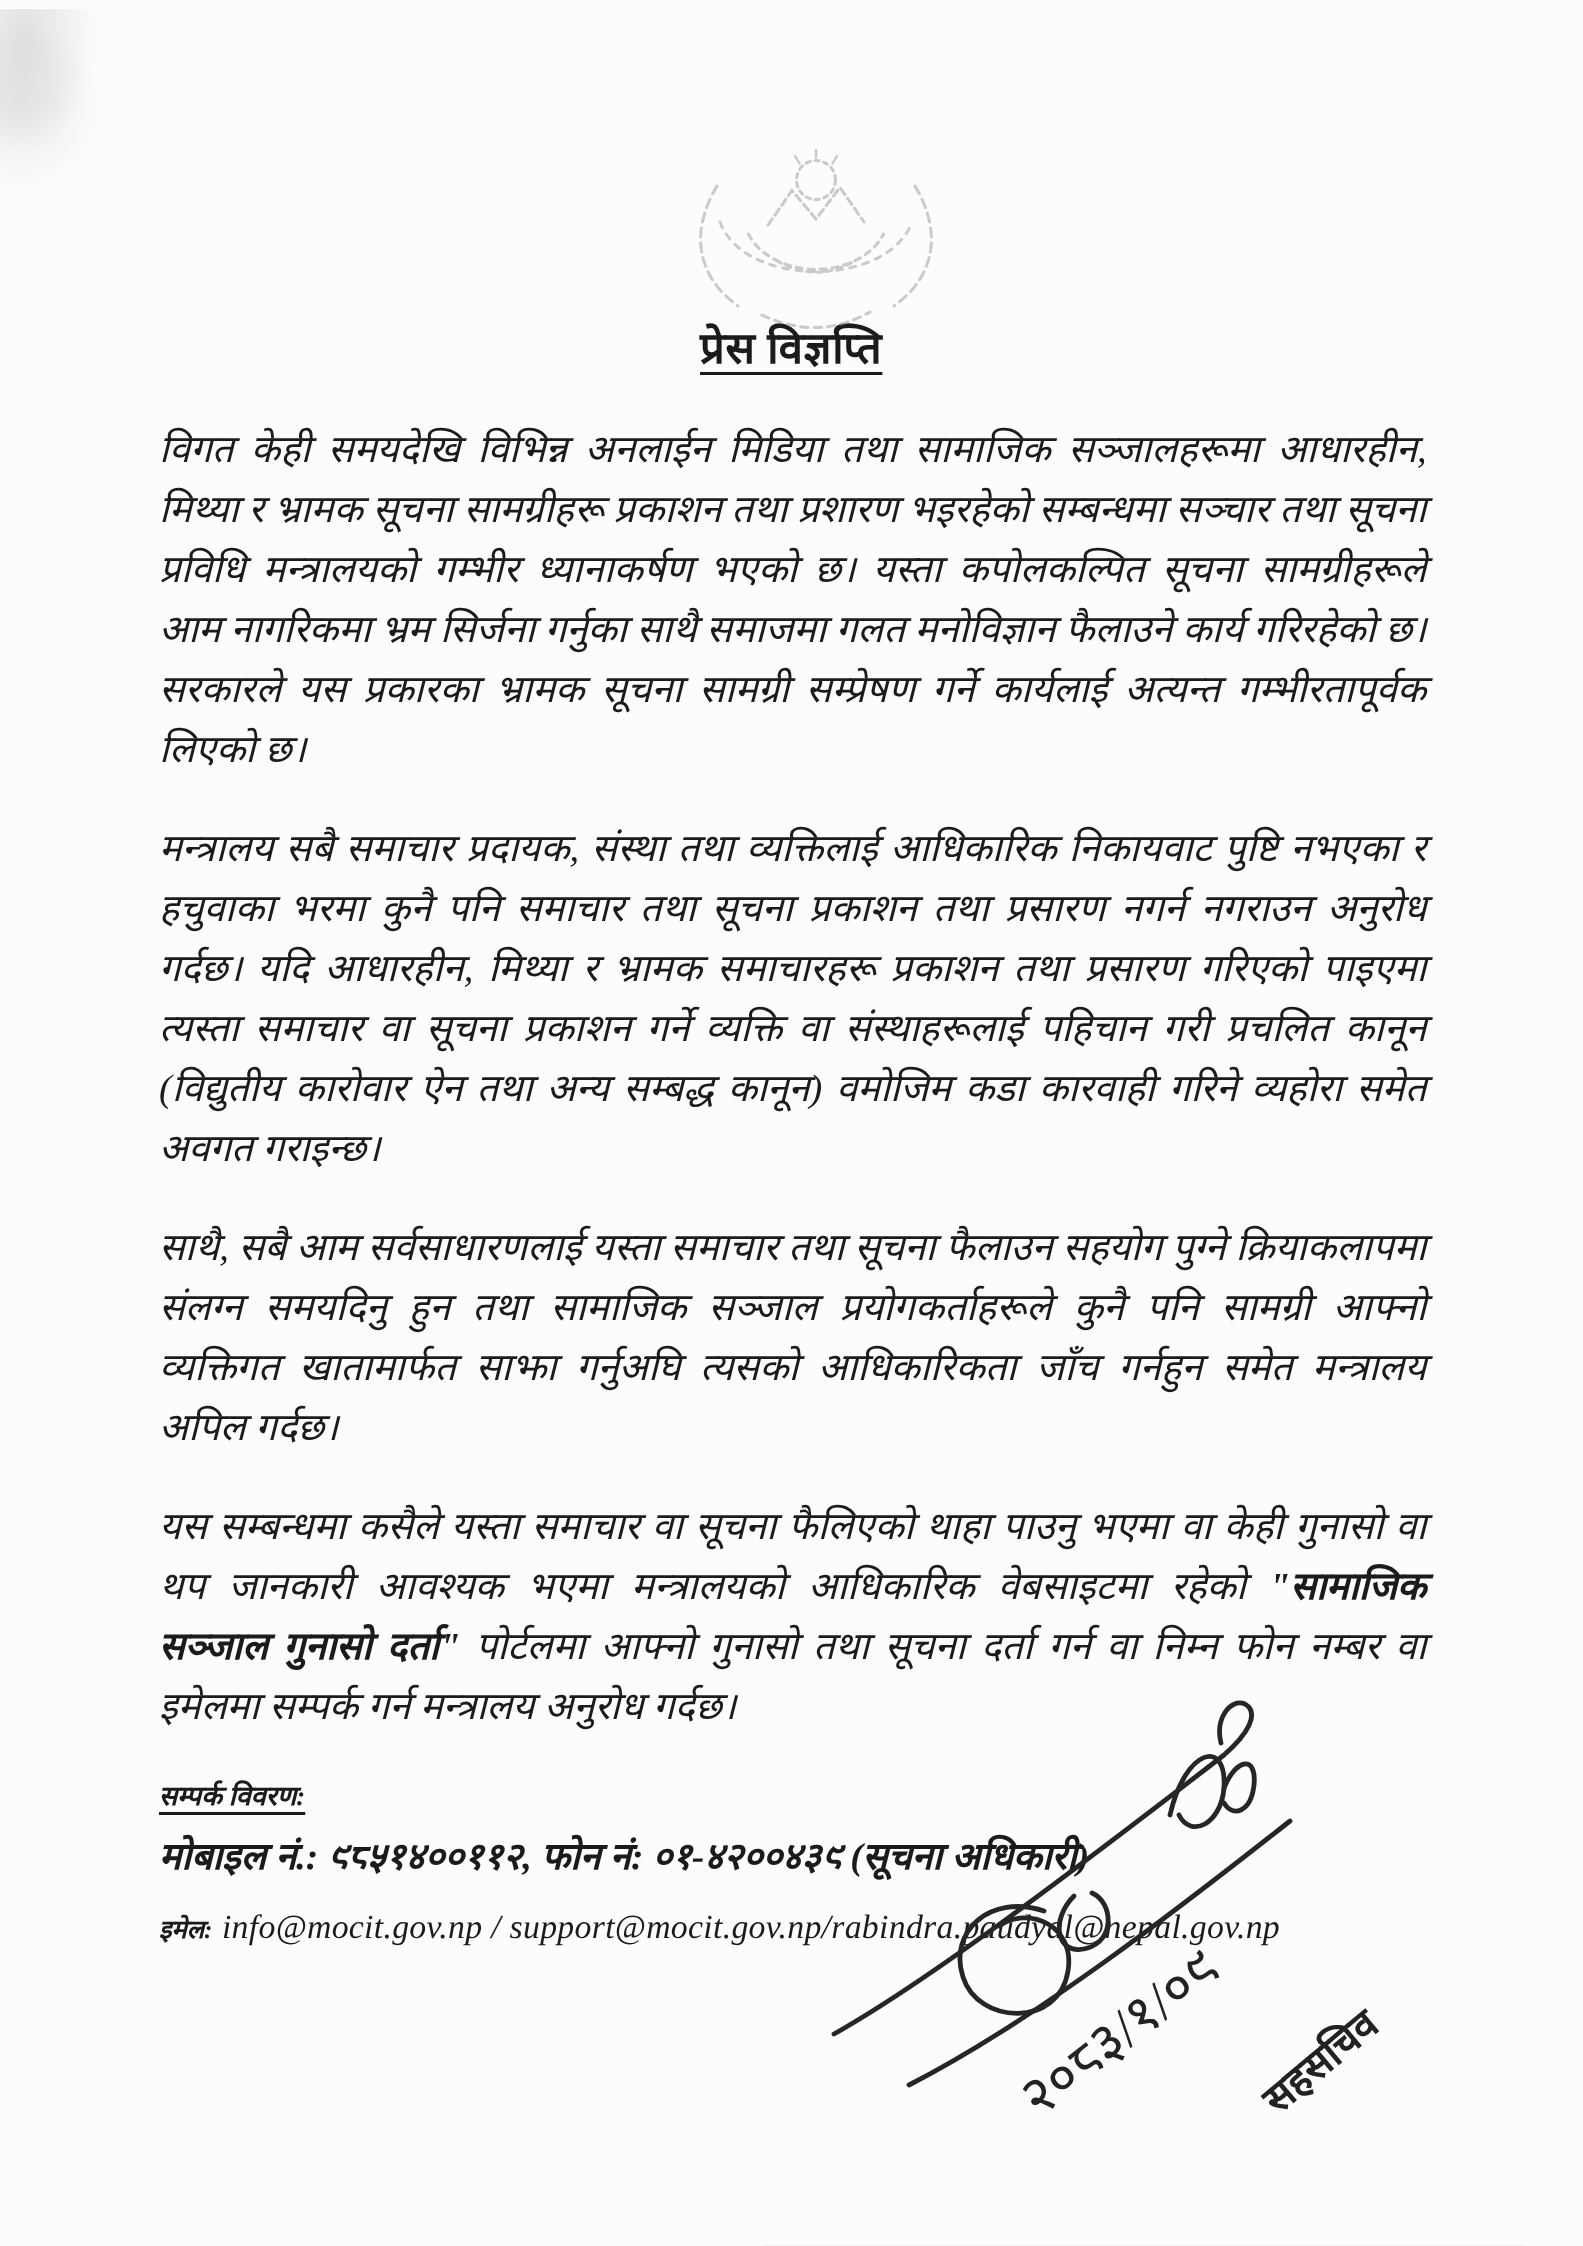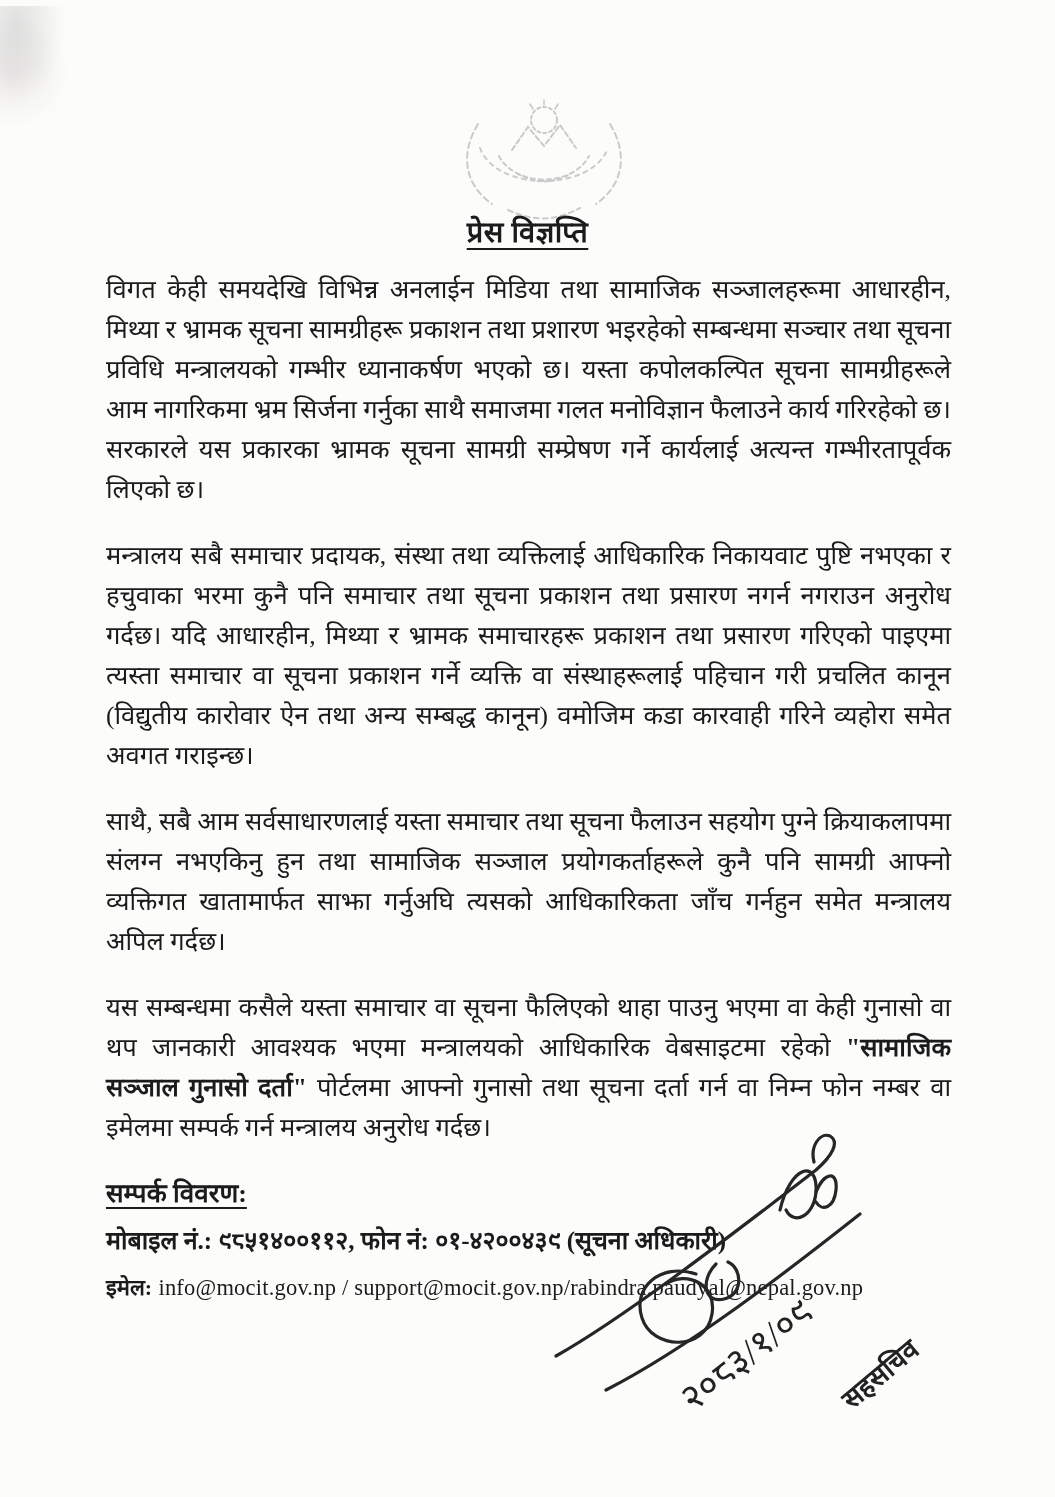--- a/index.html
+++ b/index.html
@@ -26,38 +26,38 @@
   .doc-title{
     margin:0;padding-top:211px;
     text-align:center;
     font-size:29px;font-weight:bold;letter-spacing:.5px;
   }
   .doc-title span{
     text-decoration:underline;
     text-underline-offset:6px;
     text-decoration-thickness:2px;
   }
-  .content{margin:20px 104px 0 106px;}
+  .content{margin:30px 104px 0 106px;font-style:italic;}
   .para{
     margin:0 0 26px 0;
     font-size:25.5px;line-height:40px;
     text-align:justify;
   }
   .bold{font-weight:bold;}
   .contact-heading{
     margin:4px 0 12px 0;
-    font-size:26px;font-weight:bold;
+    font-size:18px;font-weight:bold;
   }
   .contact-heading span{
     text-decoration:underline;
     text-underline-offset:5px;
     text-decoration-thickness:2px;
   }
   .contact-line{margin:0 0 8px 0;font-size:25px;line-height:38px;}
-  .contact-label{font-weight:bold;font-size:22px;}
+  .contact-label{font-weight:bold;font-size:17px;}
   .latin{font-size:22.5px;letter-spacing:.2px;}
   .website-link{text-decoration:underline;text-underline-offset:4px;}
   .date-line{
     margin:66px 0 0 10px;
     font-size:26px;font-weight:bold;letter-spacing:1px;
   }
   .signature{
     position:absolute;left:548px;top:1112px;width:440px;height:310px;
   }
   .sig-date-text,.sig-role-text{
@@ -91,21 +91,21 @@
   </svg>
 
   <h1 class="doc-title"><span>प्रेस विज्ञप्ति</span></h1>
 
   <div class="content">
 
     <p class="para">विगत केही समयदेखि विभिन्न अनलाईन मिडिया तथा सामाजिक सञ्जालहरूमा आधारहीन, मिथ्या र भ्रामक सूचना सामग्रीहरू प्रकाशन तथा प्रशारण भइरहेको सम्बन्धमा सञ्चार तथा सूचना प्रविधि मन्त्रालयको गम्भीर ध्यानाकर्षण भएको छ। यस्ता कपोलकल्पित सूचना सामग्रीहरूले आम नागरिकमा भ्रम सिर्जना गर्नुका साथै समाजमा गलत मनोविज्ञान फैलाउने कार्य गरिरहेको छ।  सरकारले यस प्रकारका भ्रामक सूचना सामग्री सम्प्रेषण गर्ने कार्यलाई अत्यन्त गम्भीरतापूर्वक लिएको छ।</p>
 
     <p class="para">मन्त्रालय सबै समाचार प्रदायक, संस्था तथा व्यक्तिलाई आधिकारिक निकायवाट पुष्टि नभएका र हचुवाका भरमा कुनै पनि समाचार तथा सूचना प्रकाशन तथा प्रसारण नगर्न नगराउन अनुरोध गर्दछ। यदि आधारहीन, मिथ्या र भ्रामक समाचारहरू प्रकाशन तथा प्रसारण गरिएको पाइएमा त्यस्ता समाचार वा सूचना प्रकाशन गर्ने व्यक्ति वा संस्थाहरूलाई पहिचान गरी प्रचलित कानून (विद्युतीय कारोवार ऐन तथा अन्य सम्बद्ध कानून) वमोजिम कडा कारवाही गरिने व्यहोरा समेत अवगत गराइन्छ।</p>
 
-    <p class="para">साथै, सबै आम सर्वसाधारणलाई यस्ता समाचार तथा सूचना फैलाउन सहयोग पुग्ने क्रियाकलापमा संलग्न नभएकिनु हुन तथा सामाजिक सञ्जाल प्रयोगकर्ताहरूले कुनै पनि सामग्री आफ्नो व्यक्तिगत खातामार्फत साझा गर्नुअघि त्यसको आधिकारिकता जाँच गर्नहुन समेत मन्त्रालय अपिल गर्दछ।</p>
+    <p class="para">साथै, सबै आम सर्वसाधारणलाई यस्ता समाचार तथा सूचना फैलाउन सहयोग पुग्ने क्रियाकलापमा संलग्न समयदिनु हुन तथा सामाजिक सञ्जाल प्रयोगकर्ताहरूले कुनै पनि सामग्री आफ्नो व्यक्तिगत खातामार्फत साझा गर्नुअघि त्यसको आधिकारिकता जाँच गर्नहुन समेत मन्त्रालय अपिल गर्दछ।</p>
 
     <p class="para"><span>यस सम्बन्धमा कसैले यस्ता समाचार वा सूचना फैलिएको थाहा पाउनु भएमा वा केही गुनासो वा थप जानकारी आवश्यक भएमा मन्त्रालयको आधिकारिक वेबसाइटमा रहेको </span><span class="bold">"सामाजिक सञ्जाल गुनासो दर्ता"</span><span> पोर्टलमा आफ्नो गुनासो तथा सूचना दर्ता गर्न वा निम्न फोन नम्बर वा इमेलमा सम्पर्क गर्न मन्त्रालय अनुरोध गर्दछ।</span></p>
 
     <div>
       <p class="contact-heading"><span>सम्पर्क विवरण:</span></p>
 
       <p class="contact-line bold">मोबाइल नं.: ९८५१४००११२, फोन नं: ०१-४२००४३९ (सूचना अधिकारी)</p>
 
       <p class="contact-line"><span class="contact-label">इमेल:</span>
         <span class="latin">info@mocit.gov.np / support@mocit.gov.np/rabindra.paudyal@nepal.gov.np</span></p>

